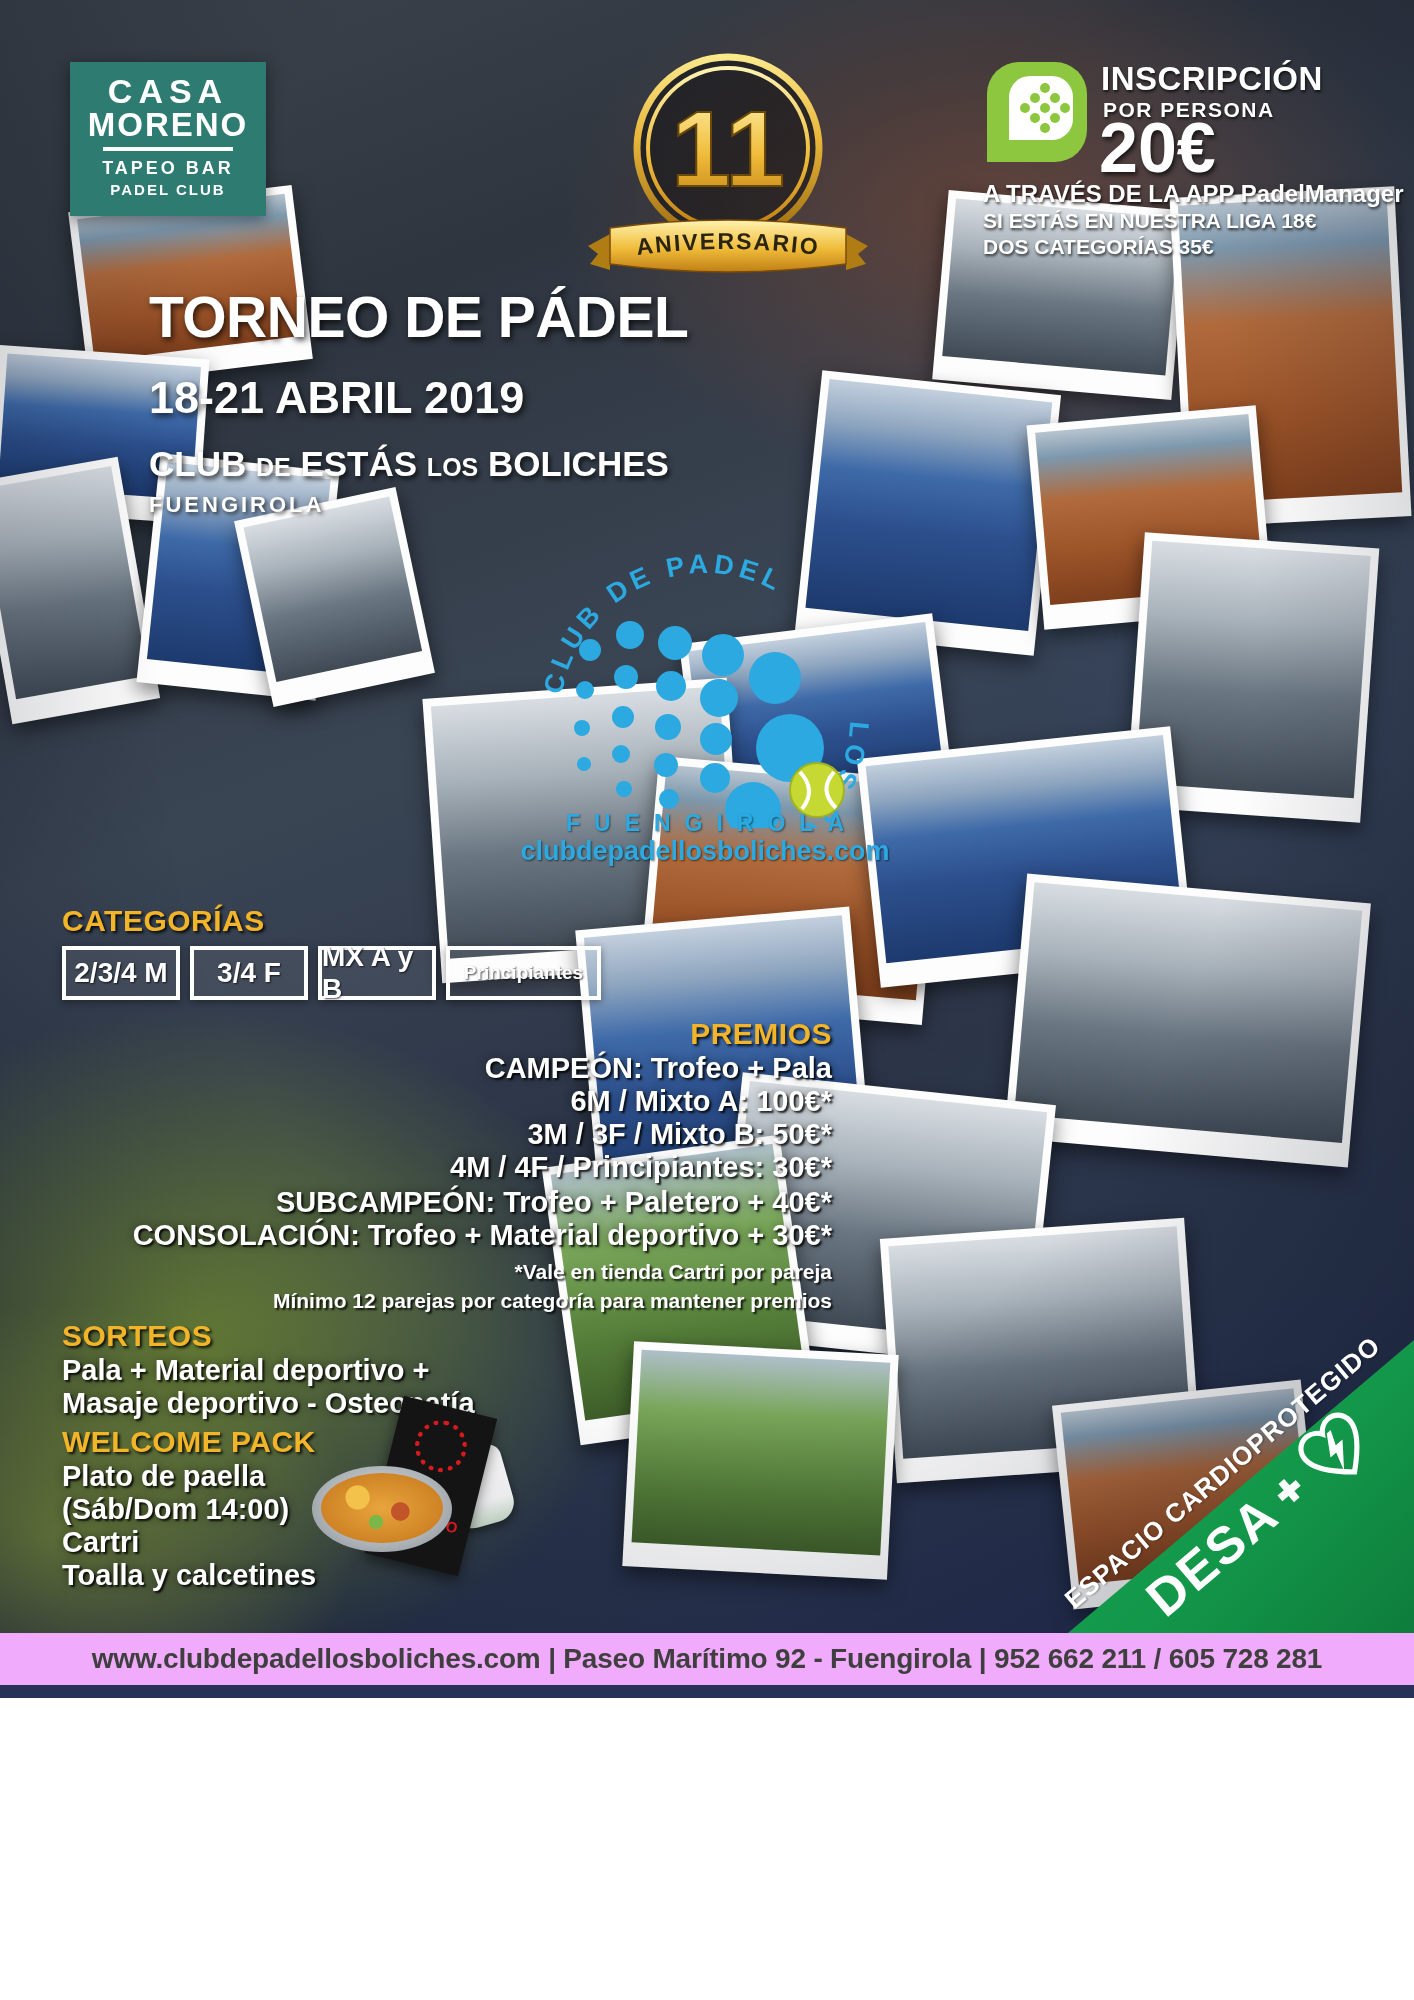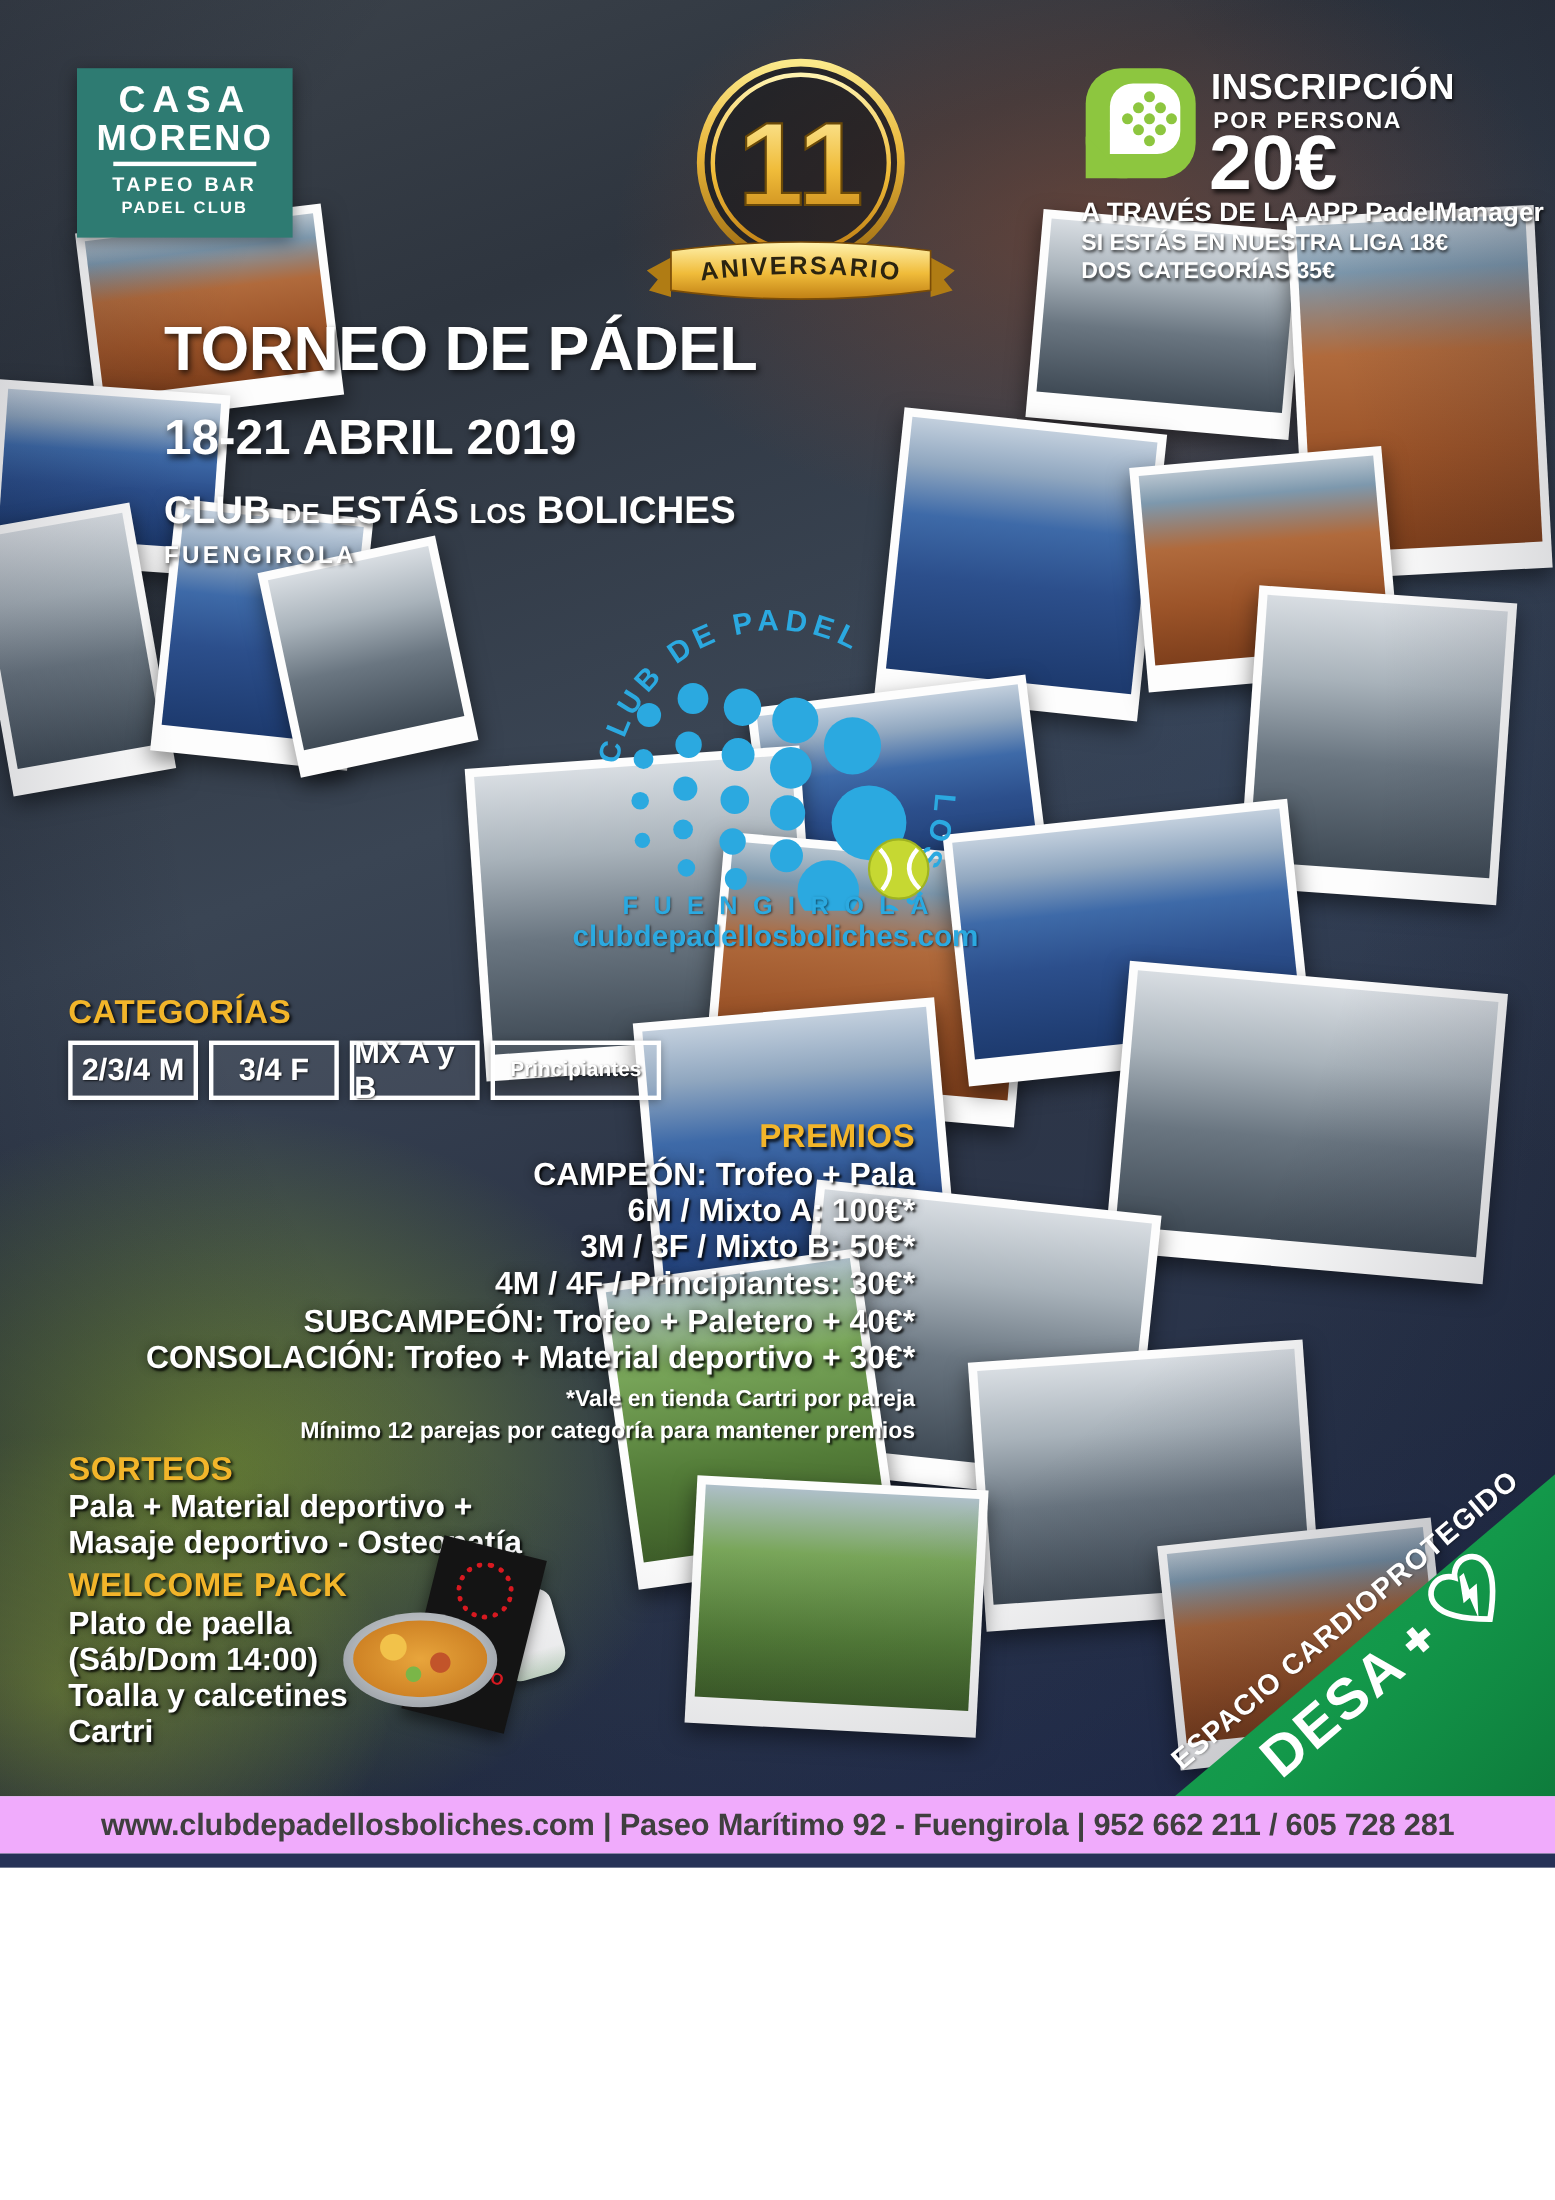--- a/index.html
+++ b/index.html
@@ -339,22 +339,22 @@
     <div class="content" id="sorteos">
       <div class="gold-h">SORTEOS</div>
       <div class="wline">Pala + Material deportivo +</div>
       <div class="wline">Masaje deportivo - Osteopatía</div>
     </div>
 
     <div class="content" id="welcome">
       <div class="gold-h">WELCOME PACK</div>
       <div class="wline">Plato de paella</div>
       <div class="wline">(Sáb/Dom 14:00)</div>
+      <div class="wline">Cartri</div>
       <div class="wline">Toalla y calcetines</div>
-      <div class="wline">Cartri</div>
     </div>
 
     <div class="content" id="wp-socks"></div>
     <div class="content" id="wp-card">
       <div class="ring"></div>
       <div class="c1">CASA</div>
       <div class="c2">MORENO</div>
     </div>
     <div class="content" id="wp-pan">
       <div class="rim"></div>

